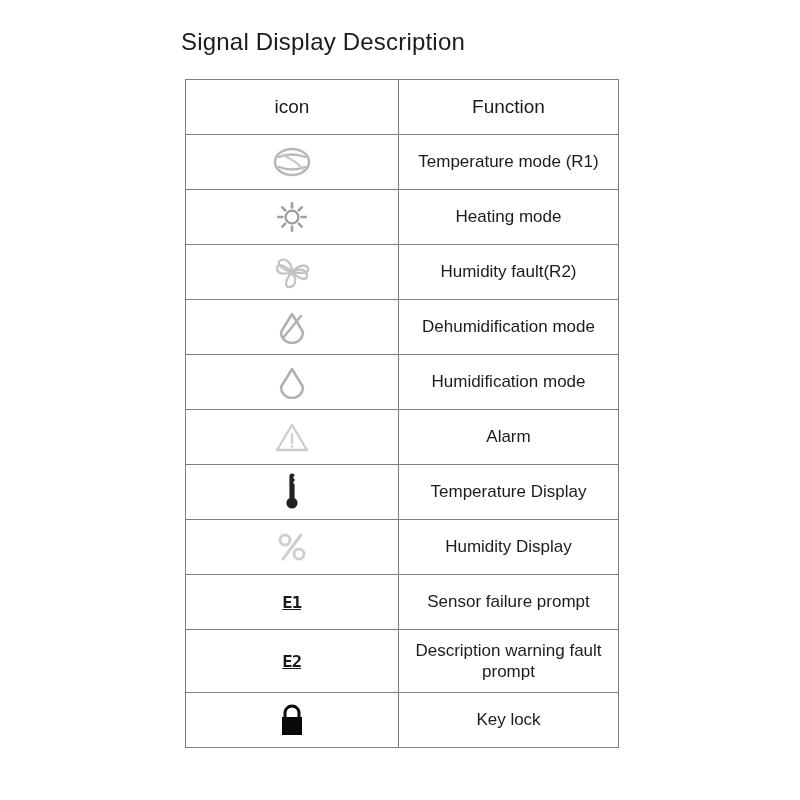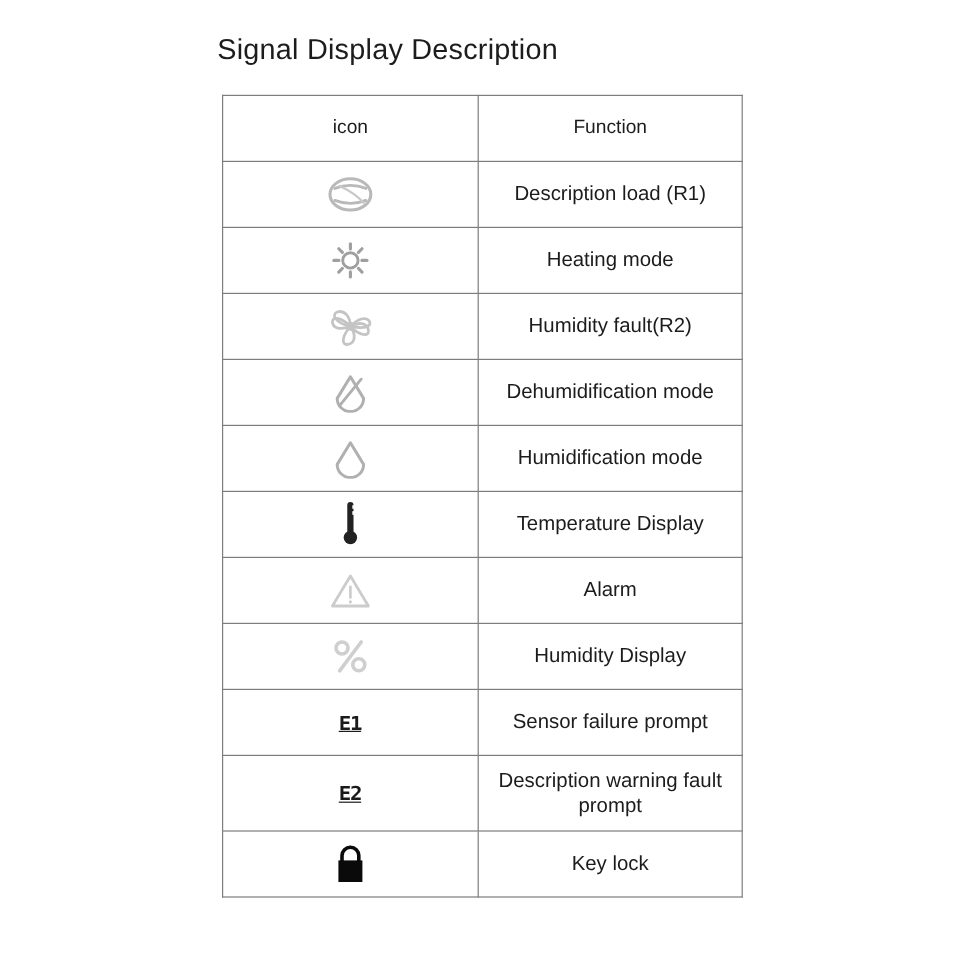--- a/index.html
+++ b/index.html
@@ -46,21 +46,21 @@
     text-align: center;
     vertical-align: middle;
     color: #1c1c1c;
   }
 
   .col-icon { width: 213px; }
   .col-func { width: 220px; }
 
   .header-row td {
     height: 54px;
-    font-size: 16px;
+    font-size: 19px;
   }
 
   .data-row td {
     height: 50px;
   }
 
   .data-row td.func-cell {
     font-size: 17px;
     line-height: 1.25;
     padding: 2px 6px;
@@ -115,21 +115,21 @@
         <td class="icon-cell">
           <div class="icon-wrap">
             <svg width="44" height="34" viewBox="0 0 44 34">
               <ellipse cx="22" cy="17" rx="17" ry="13" fill="none" stroke="#b9b9b9" stroke-width="2.6"></ellipse>
               <path d="M9 12 Q22 7 35 12" fill="none" stroke="#b9b9b9" stroke-width="2.4" stroke-linecap="round"></path>
               <path d="M9 22 Q22 27 35 22" fill="none" stroke="#b9b9b9" stroke-width="2.4" stroke-linecap="round"></path>
               <path d="M13 10 Q26 16 33 24" fill="none" stroke="#c9c9c9" stroke-width="2" stroke-linecap="round"></path>
             </svg>
           </div>
         </td>
-        <td class="func-cell">Description load (R1)</td>
+        <td class="func-cell">Temperature mode (R1)</td>
       </tr>
 
 
       <tr class="data-row">
         <td class="icon-cell">
           <div class="icon-wrap">
             <svg width="34" height="34" viewBox="0 0 34 34">
               <circle cx="17" cy="17" r="6.4" fill="none" stroke="#9f9f9f" stroke-width="2.4"></circle>
               <g stroke="#9f9f9f" stroke-width="2.6" stroke-linecap="round">
                 <line x1="17" y1="3.2" x2="17" y2="7.4"></line>
@@ -184,47 +184,47 @@
               <path d="M15 4 L26 22 A11 11 0 0 1 4 22 Z" fill="none" stroke="#b0b0b0" stroke-width="2.5" stroke-linejoin="round"></path>
             </svg>
           </div>
         </td>
         <td class="func-cell">Humidification mode</td>
       </tr>
 
       <tr class="data-row">
         <td class="icon-cell">
           <div class="icon-wrap">
+            <svg width="36" height="32" viewBox="0 0 36 32">
+              <path d="M18 4 L33 29 L3 29 Z" fill="none" stroke="#cccccc" stroke-width="2.3" stroke-linejoin="round"></path>
+              <line x1="18" y1="13" x2="18" y2="22" stroke="#cccccc" stroke-width="2.2" stroke-linecap="round"></line>
+              <circle cx="18" cy="25.6" r="1.3" fill="#cccccc"></circle>
+            </svg>
+          </div>
+        </td>
+        <td class="func-cell">Alarm</td>
+      </tr>
+
+      <tr class="data-row">
+        <td class="icon-cell">
+          <div class="icon-wrap">
             <svg width="22" height="40" viewBox="0 0 22 40">
               <path d="M11 4 L11 27" stroke="#222222" stroke-width="5.2" stroke-linecap="round"></path>
               <circle cx="11" cy="31" r="5.6" fill="#222222"></circle>
               <rect x="12.6" y="4" width="4.4" height="3" fill="#ffffff"></rect>
               <rect x="12.6" y="9" width="4.4" height="3" fill="#ffffff"></rect>
             </svg>
           </div>
         </td>
         <td class="func-cell">Temperature Display</td>
       </tr>
 
       <tr class="data-row">
         <td class="icon-cell">
           <div class="icon-wrap">
-            <svg width="36" height="32" viewBox="0 0 36 32">
-              <path d="M18 4 L33 29 L3 29 Z" fill="none" stroke="#cccccc" stroke-width="2.3" stroke-linejoin="round"></path>
-              <line x1="18" y1="13" x2="18" y2="22" stroke="#cccccc" stroke-width="2.2" stroke-linecap="round"></line>
-              <circle cx="18" cy="25.6" r="1.3" fill="#cccccc"></circle>
-            </svg>
-          </div>
-        </td>
-        <td class="func-cell">Alarm</td>
-      </tr>
-
-      <tr class="data-row">
-        <td class="icon-cell">
-          <div class="icon-wrap">
             <svg width="32" height="34" viewBox="0 0 32 34">
               <circle cx="9" cy="10" r="5" fill="none" stroke="#cfcfcf" stroke-width="3"></circle>
               <circle cx="23" cy="24" r="5" fill="none" stroke="#cfcfcf" stroke-width="3"></circle>
               <line x1="25" y1="5" x2="7" y2="29" stroke="#cfcfcf" stroke-width="3" stroke-linecap="round"></line>
             </svg>
           </div>
         </td>
         <td class="func-cell">Humidity Display</td>
       </tr>
 

